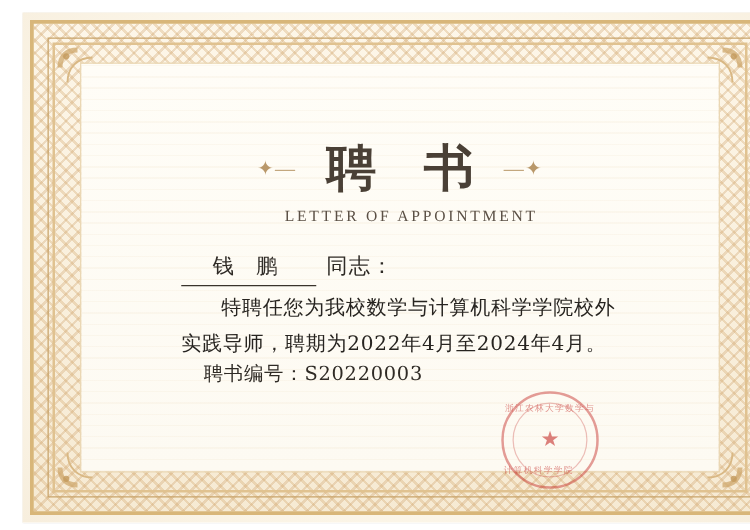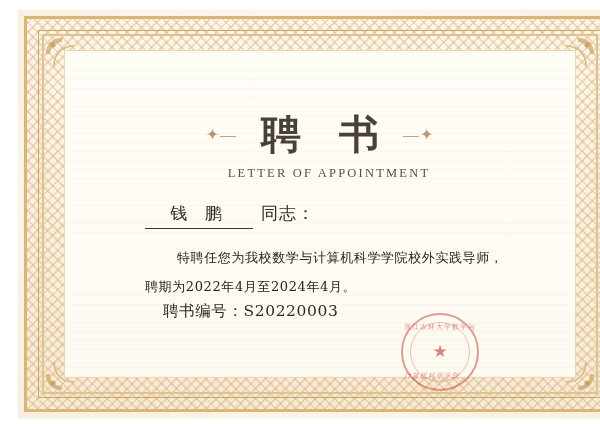--- a/index.html
+++ b/index.html
@@ -154,22 +154,22 @@
     padding: 0 6px 1px 6px;
     font-family: "DejaVu Serif", serif;
   }
   .comrade {
     font-size: 17px;
     letter-spacing: 1px;
     margin-left: 8px;
     font-family: Liberation Mono, monospace;
   }
   .para {
-    margin-top: 14px;
-    font-size: 13px;
+    margin-top: 2px;
+    font-size: 16px;
     line-height: 29px;
     text-indent: 32px;
     letter-spacing: 0.6px;
     font-family: "DejaVu Serif", serif;
     color: #272420;
   }
   .doc-number {
     font-size: 15.5px;
     letter-spacing: 0.6px;
     font-family: "DejaVu Serif", serif;
@@ -229,27 +229,26 @@
     position: absolute;
     left: 0; right: 0;
     top: 7px;
     text-align: center;
     font-size: 7px;
     letter-spacing: 1px;
     color: rgba(196,46,42,0.6);
   }
   .seal-text-bottom {
     position: absolute;
-    left: 0; right: 17px;
+    left: 0; right: 0;
     bottom: 8px;
-    text-align: right;
+    text-align: left;
     font-size: 7px;
     letter-spacing: 1px;
     color: rgba(196,46,42,0.6);
-    font-style: italic;
   }
 </style>
 </head>
 <body>
 
 <div id="page">
 
   <div class="certificate">
 
     <div class="band-outer"></div>

